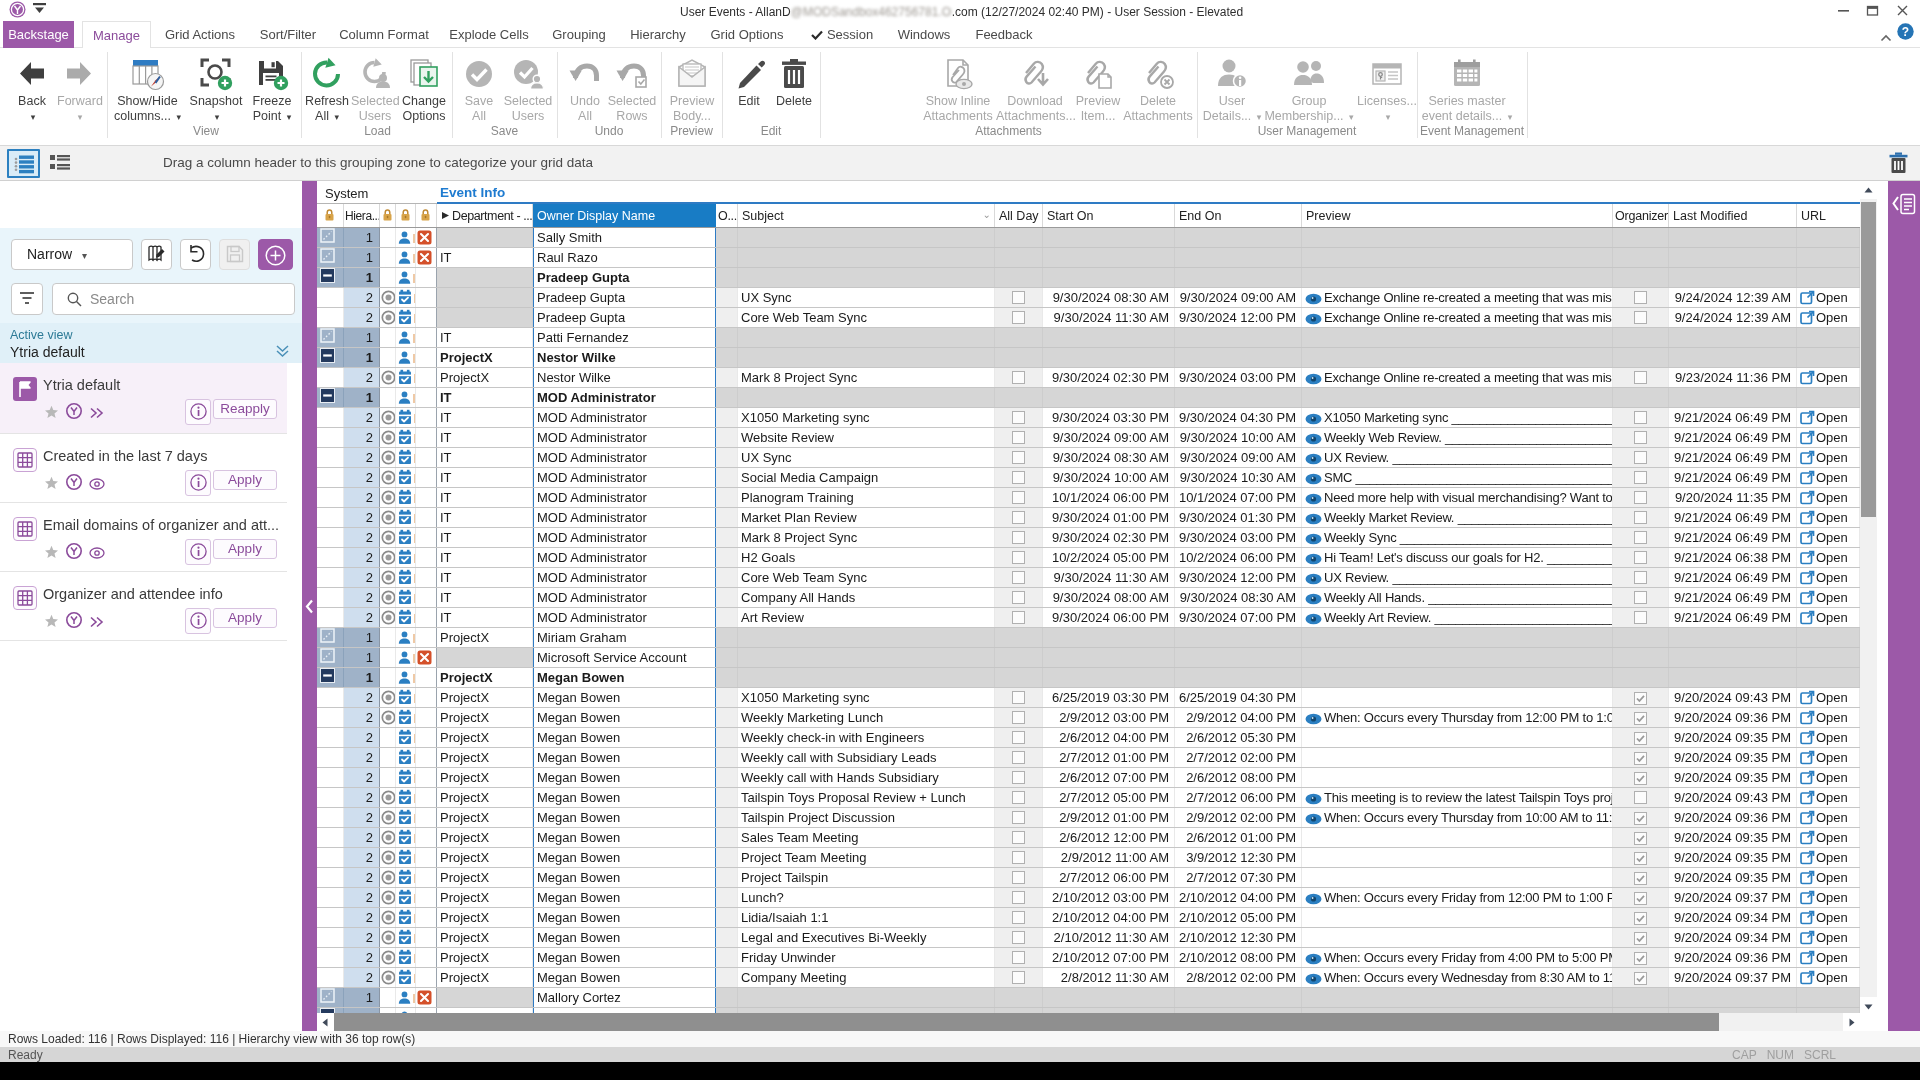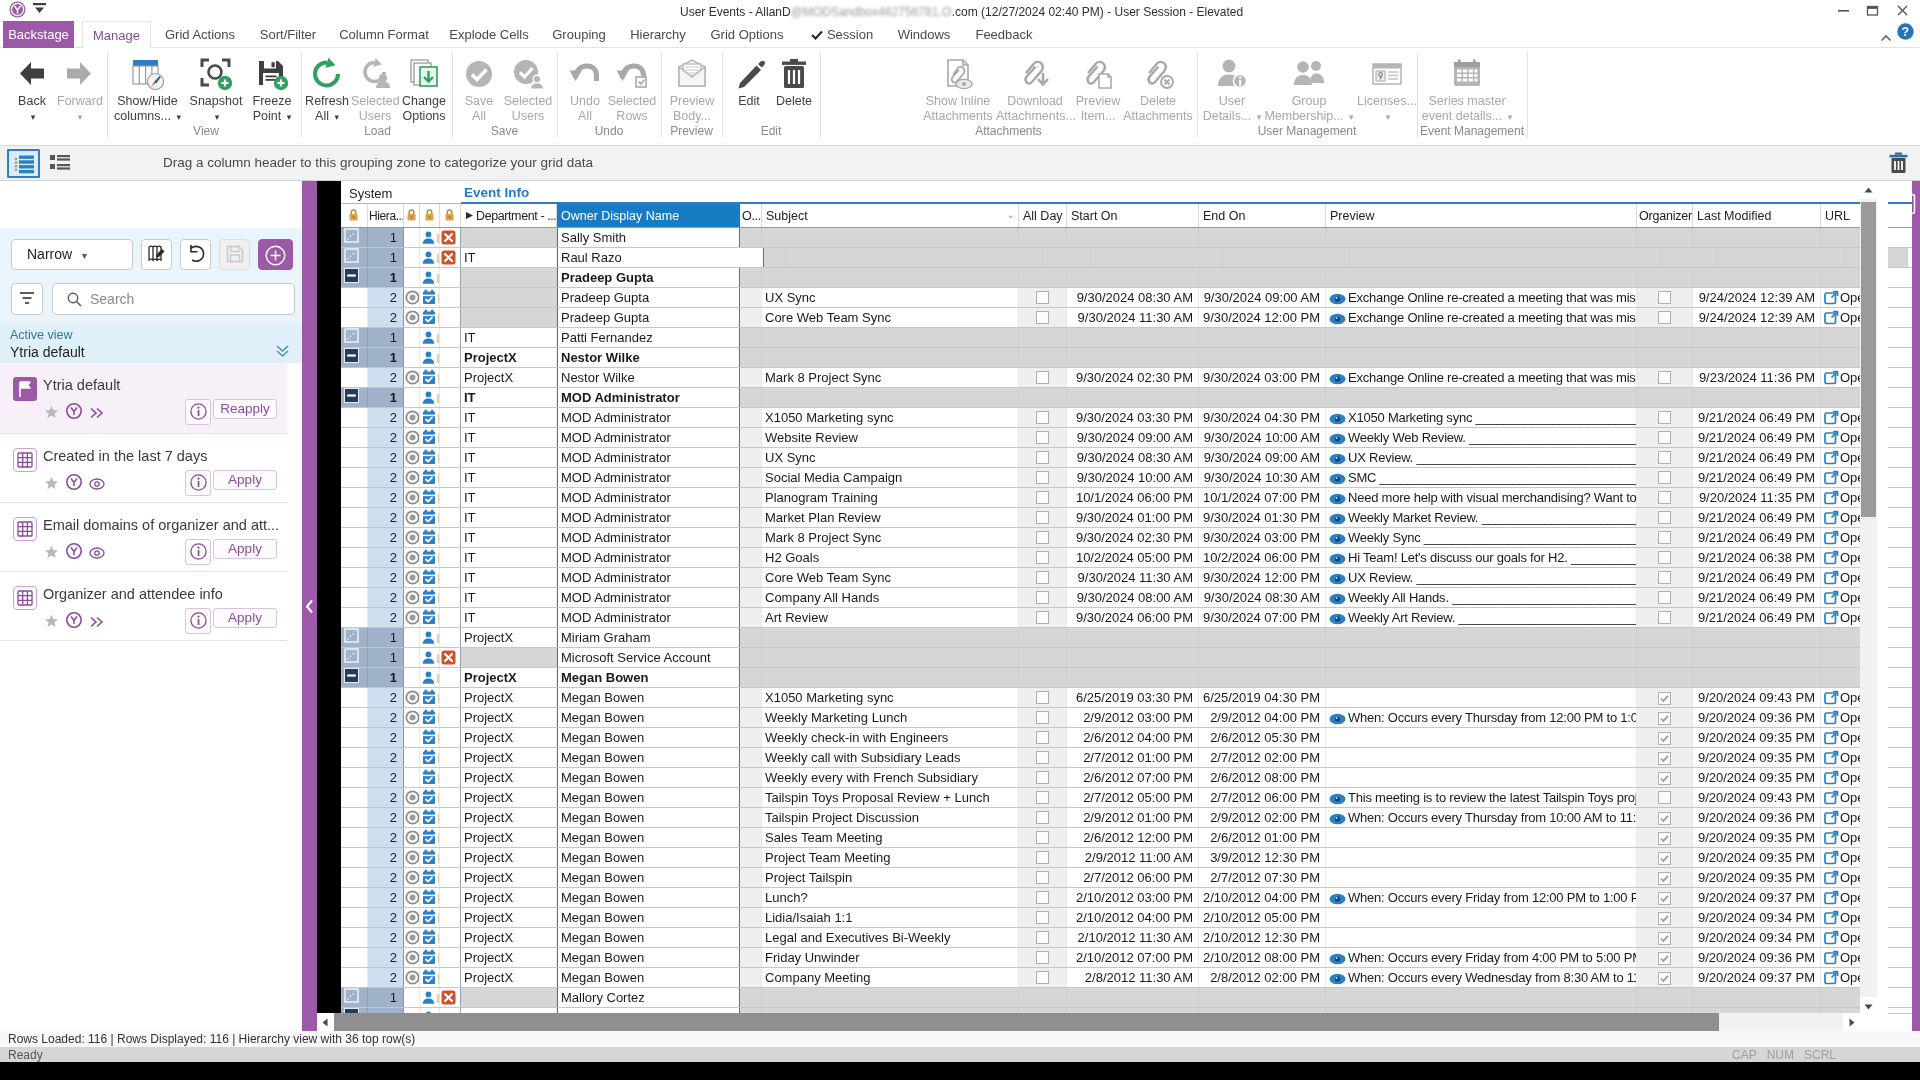--- a/index.html
+++ b/index.html
@@ -30,21 +30,21 @@
 .btn { position:absolute; background:#fff; border:1px solid #c9c9c9; border-radius:4px; }
 #cards { position:absolute; left:0; top:182px; width:287px; }
 .card { position:relative; border-bottom:1px solid #e4e4e4; background:#fff; }
 .card .t { position:absolute; left:43px; top:14px; font-size:14.5px; color:#3a3a3a; white-space:nowrap; }
 .cbtn { position:absolute; border:1px solid #d8c3e0; border-radius:3px; background:#fdfbfe; color:#8b4b9b; font-size:13.5px; text-align:center; }
 #lpfoot { position:absolute; left:0; top:814px; width:302px; height:36px; background:#eaf6fc; border-top:1px solid #d5e8f2; font-size:12.5px; color:#2c7a96; }
 
 #pstrip { position:absolute; left:302px; top:181px; width:15px; height:850px; background:#9c59a8; }
 #rstrip { position:absolute; left:1888px; top:181px; width:32px; height:850px; background:#9c59a8; }
 
-#grid { position:absolute; left:317px; top:181px; width:1571px; height:850px; background:#fff; overflow:hidden;margin-left:24px; }
+#grid { position:absolute; left:317px; top:181px; width:1571px; height:850px; background:#fff; overflow:hidden; }
 .gr { display:flex; height:20px; border-bottom:1px solid #c6c6c6; position:relative; }
 .gc { flex:none; height:100%; font-size:13px; color:#1a1a1a; line-height:19px; padding:0 3px; overflow:hidden; white-space:nowrap; border-right:1px solid #e9e9e9; position:relative; }
 .gc.g { background:#d6d6d6; border-right-color:#cdcdcd; }
 .gc.lg { background:#efefef; }
 .gc.w { background:#fff; }
 .gc.hb { background:#9fb2c8; border-right-color:#8ba2bb; }
 .gr > .gc:nth-child(5) { border-right-color:#9aa3ad; }
 .gc.cnum { background:#cfdeee; }
 .gc.num { text-align:right; padding-right:6px; border-right-color:#8a96a5; }
 .gc.b { font-weight:bold; }
@@ -636,21 +636,21 @@
       <div class="gc w" style="width:16px"></div>
       <div class="gc w ic" style="width:20px"><svg width="15" height="15" viewBox="0 0 15 15" style="">
           <circle cx="7.5" cy="4.4" r="2.9" fill="#2b7fc2"></circle>
           <path d="M1.8 13.8 C1.8 10.1 4.3 8.4 7.5 8.4 C10.7 8.4 13.2 10.1 13.2 13.8 Z" fill="#2b7fc2"></path>
         </svg><i class="om"></i></div>
       <div class="gc w ic" style="width:21px"><svg width="15" height="15" viewBox="0 0 15 15" style="">
           <rect x="0.5" y="0.5" width="14" height="14" rx="2.5" fill="#d4502a"></rect>
           <path d="M4 4 L11 11 M11 4 L4 11" stroke="#fff" stroke-width="2.1" stroke-linecap="round"></path>
         </svg></div>
       <div class="gc w" style="width:96px">IT</div>
-      <div class="gc w ow" style="width:207px">Raul Razo</div>
+      <div class="gc w ow" style="width:183px">Raul Razo</div>
       <div class="gc g" style="width:22px"></div>
       <div class="gc g" style="width:257px"></div>
       <div class="gc g" style="width:48px"></div>
       <div class="gc g" style="width:132px"></div>
       <div class="gc g" style="width:127px"></div>
       <div class="gc g" style="width:311px"></div>
       <div class="gc g" style="width:56px"></div>
       <div class="gc g" style="width:128px"></div>
       <div class="gc g" style="width:63px"></div>
     </div>
@@ -1435,21 +1435,21 @@
           <rect x="2" y="2.5" width="12" height="12.5" rx="1" fill="#2b7fc2"></rect>
           <rect x="3.5" y="0.8" width="2.6" height="3.4" fill="#2b7fc2"></rect>
           <rect x="9.9" y="0.8" width="2.6" height="3.4" fill="#2b7fc2"></rect>
           <rect x="2" y="5.6" width="12" height="1.6" fill="#fff"></rect>
           <path d="M5 10.5 L7 12.5 L11 8.6" stroke="#fff" stroke-width="1.8" fill="none" stroke-linecap="round" stroke-linejoin="round"></path>
         </svg><i class="om"></i></div>
       <div class="gc w" style="width:21px"></div>
       <div class="gc w" style="width:96px">ProjectX</div>
       <div class="gc w ow" style="width:183px">Megan Bowen</div>
       <div class="gc lg" style="width:22px"></div>
-      <div class="gc w" style="width:257px">Weekly every with French Subsidiary</div>
+      <div class="gc w" style="width:257px">Weekly call with Hands Subsidiary</div>
       <div class="gc lg cc" style="width:48px"><span class="cb"></span></div>
       <div class="gc w rt" style="width:132px">2/6/2012 07:00 PM</div>
       <div class="gc w rt" style="width:127px">2/6/2012 08:00 PM</div>
       <div class="gc w" style="width:311px"></div>
       <div class="gc lg cc" style="width:56px"><span class="cb"><svg width="11" height="11" viewBox="0 0 11 11">
             <path d="M2 5.5 L4.4 8 L9 2.8" stroke="#9a9a9a" stroke-width="1.8" fill="none"></path>
           </svg></span></div>
       <div class="gc w rt" style="width:128px">9/20/2024 09:35 PM</div>
       <div class="gc w url" style="width:63px"><svg width="15" height="15" viewBox="0 0 15 15" style="">
           <rect x="1" y="3" width="10.5" height="10.5" rx="1.4" fill="none" stroke="#2b7fc2" stroke-width="1.7"></rect>

